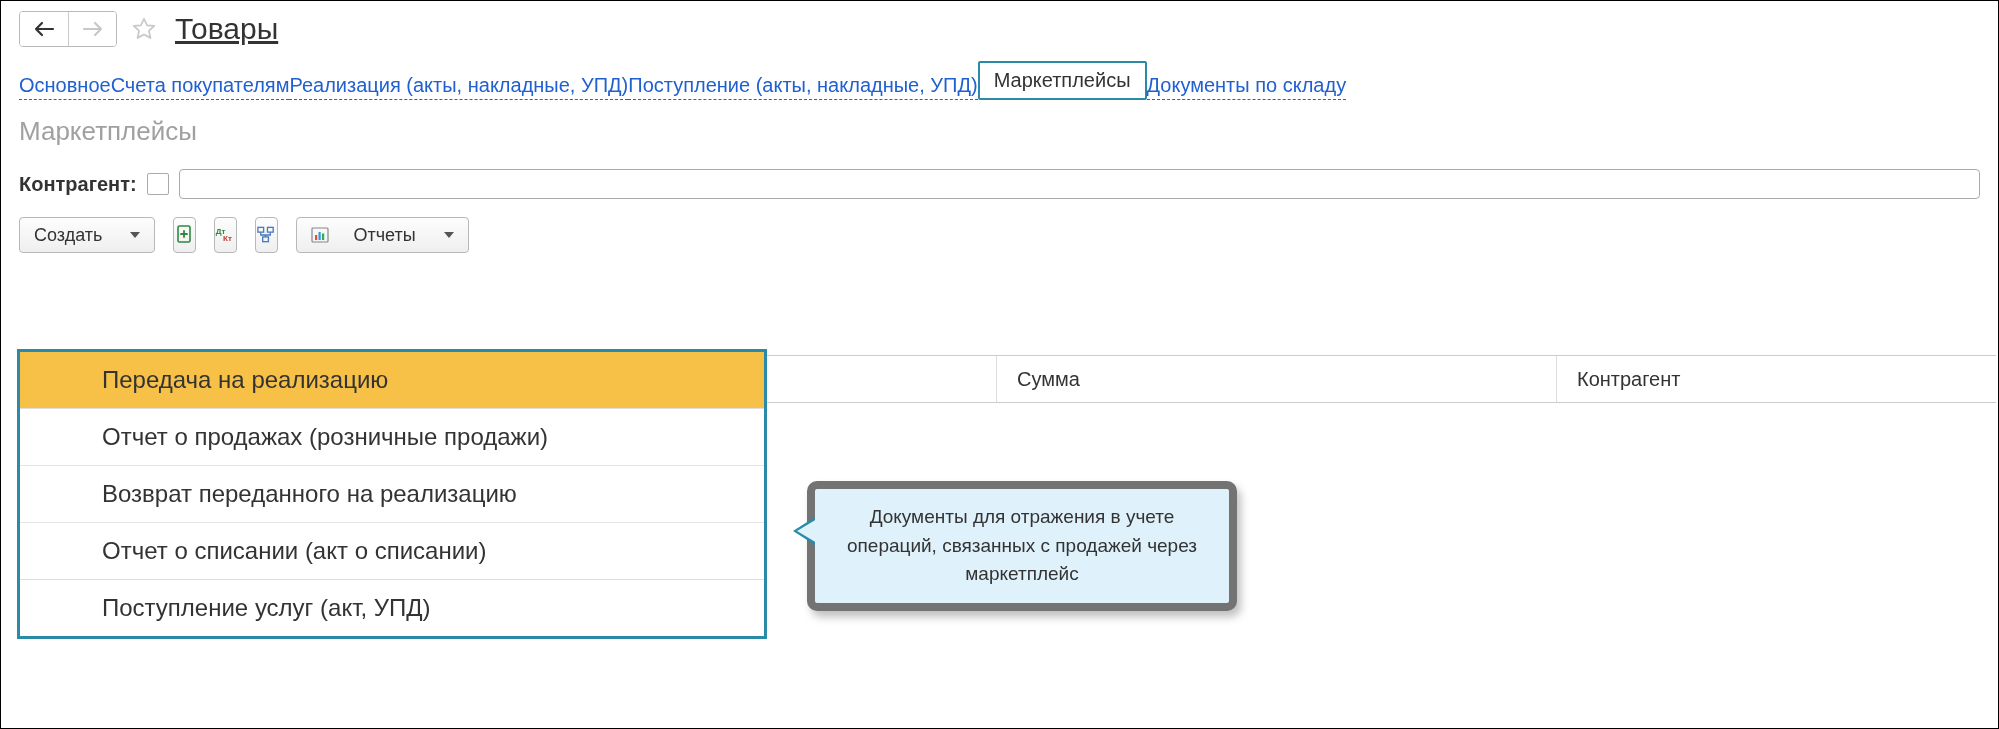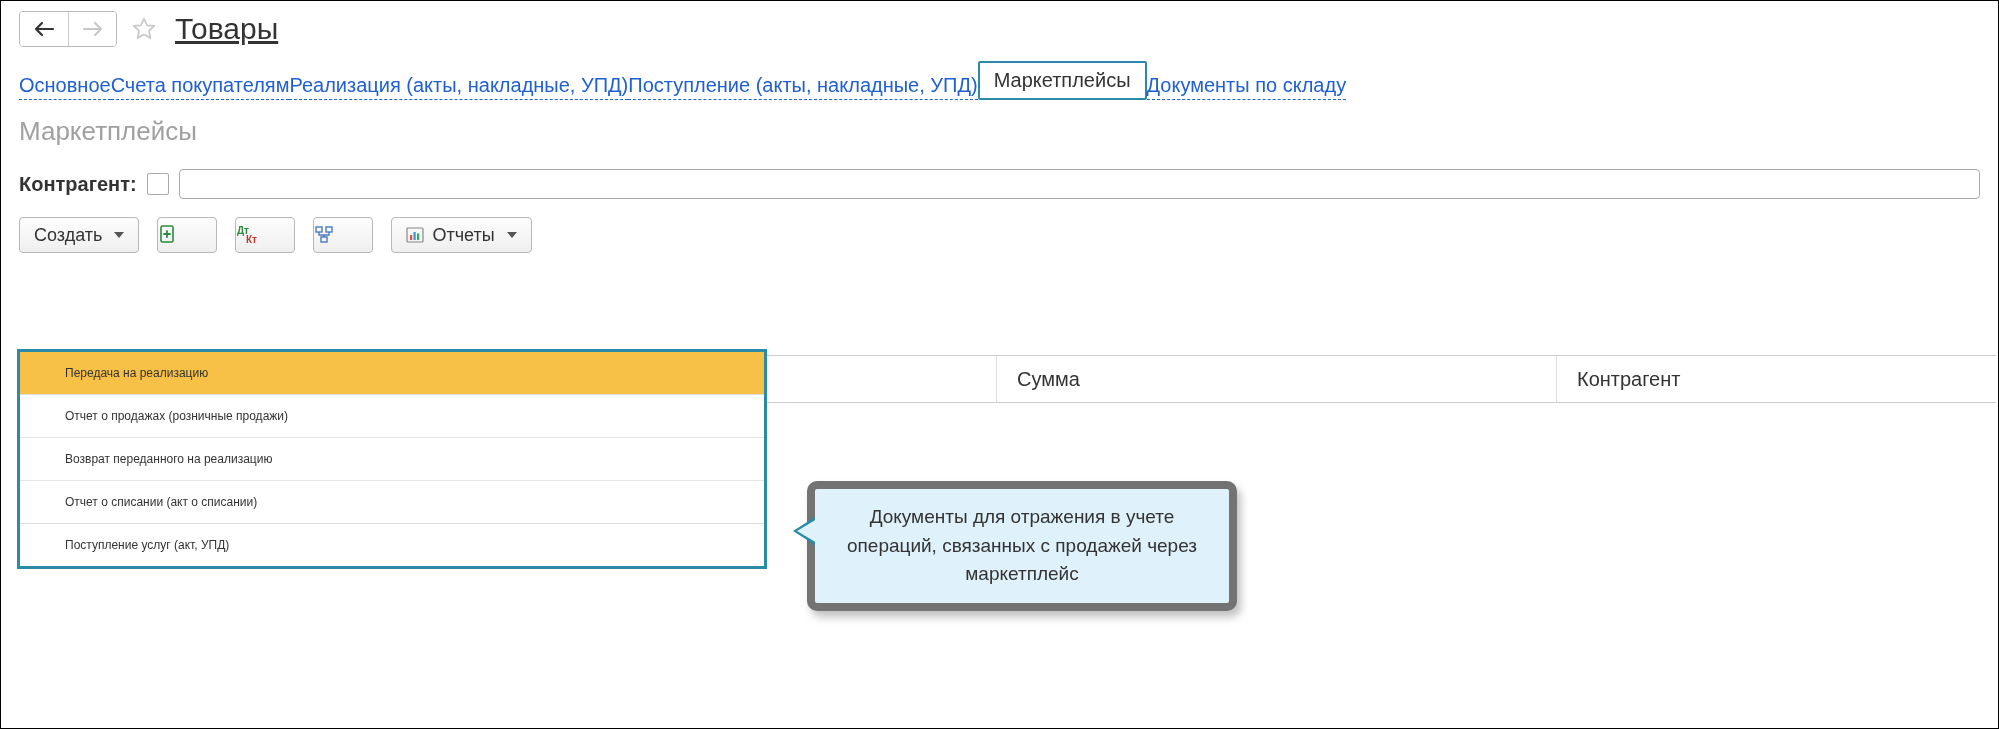--- a/index.html
+++ b/index.html
@@ -111,46 +111,46 @@
     margin-bottom: 10px;
   }
   .tbtn {
     height: 36px;
     border: 1px solid #b8b8b8;
     border-radius: 4px;
     background: linear-gradient(#fdfdfd, #efefef);
     display: flex;
     align-items: center;
     padding: 0 14px;
-    gap: 8px;
+    gap: 24px;
     cursor: pointer;
     font-size: 18px;
   }
-  .tbtn.icon-only { width: 60px; padding: 0; justify-content: flex-start; }
+  .tbtn.icon-only { width: 23px; padding: 0; justify-content: flex-end; }
   .caret {
     width: 0; height: 0;
     border-left: 5px solid transparent;
     border-right: 5px solid transparent;
     border-top: 6px solid #555;
     margin-left: 4px;
   }
 
   
   .create-menu-wrap {
     position: absolute;
     left: 16px;
     top: 348px;
     width: 750px;
     border: 3px solid #2a8aa8;
     background: #fff;
     z-index: 10;
   }
   .menu-item {
-    padding: 14px 22px 14px 45px;
-    font-size: 12px;
+    padding: 14px 22px 14px 82px;
+    font-size: 24px;
     border-top: 1px solid #e5e5e5;
     cursor: pointer;
   }
   .menu-item:first-child { border-top: none; }
   .menu-item.sel { background: #f7c147; }
   .menu-group-sep { border-top: 1px solid #ddd; }
 
   
   .table-wrap {
     position: absolute;

